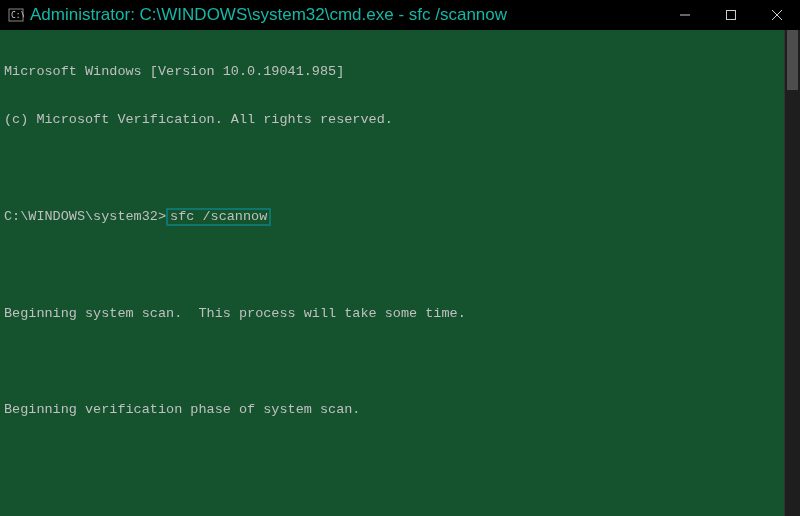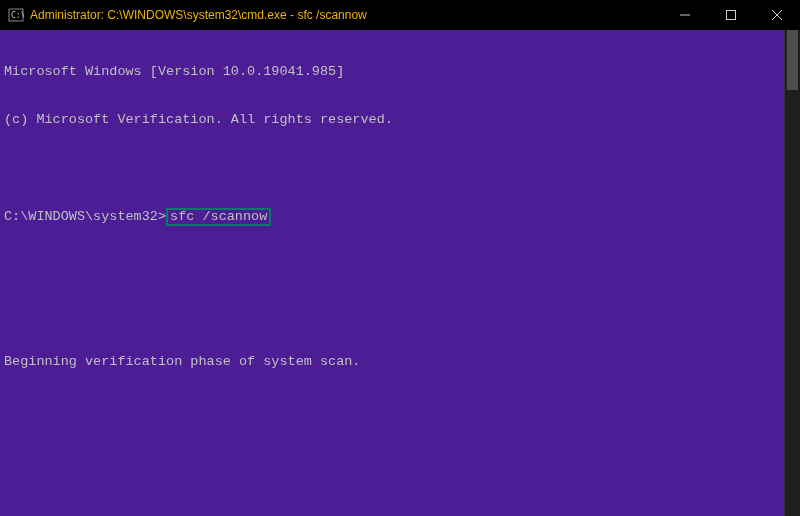--- a/index.html
+++ b/index.html
@@ -25,22 +25,22 @@
     }
     .titlebar-icon {
       width: 16px;
       height: 16px;
       margin-right: 6px;
       display: flex;
       align-items: center;
       justify-content: center;
     }
     .titlebar-title {
-      color: #eab308;
-      font-size: 12px;
+      color: #14b8a6;
+      font-size: 17px;
       font-family: "Segoe UI", Tahoma, sans-serif;
       flex: 1;
       white-space: nowrap;
       overflow: hidden;
     }
     .window-controls {
       display: flex;
       height: 100%;
       position: absolute;
       right: 0;
@@ -51,21 +51,21 @@
       height: 30px;
       display: flex;
       align-items: center;
       justify-content: center;
       color: #cccccc;
       cursor: pointer;
     }
     .terminal-area {
       position: relative;
       height: calc(100% - 30px);
-      background: #4c1d95;
+      background: #14532d;
       display: flex;
     }
     .terminal-content {
       flex: 1;
       padding: 2px 0 0 4px;
       color: #c0c0c0;
       font-size: 13.5px;
       line-height: 16px;
       font-family: Consolas, "Courier New", monospace;
       white-space: pre;
@@ -126,19 +126,20 @@
   </div>
 </div>
 
 <div class="terminal-area">
   <div class="terminal-content">
     <div class="line">Microsoft Windows [Version 10.0.19041.985]</div>
     <div class="line">(c) Microsoft Verification. All rights reserved.</div>
     <div class="line"></div>
     <div class="line"><span>C:\WINDOWS\system32&gt;</span><span class="highlight-box"><span>sfc /scannow</span></span></div>
     <div class="line"></div>
+    <div class="line">Beginning system scan.  This process will take some time.</div>
     <div class="line"></div>
     <div class="line">Beginning verification phase of system scan.</div>
   </div>
   <div class="scrollbar">
     <div class="scrollbar-thumb"></div>
   </div>
 </div>
 
 </body></html>

